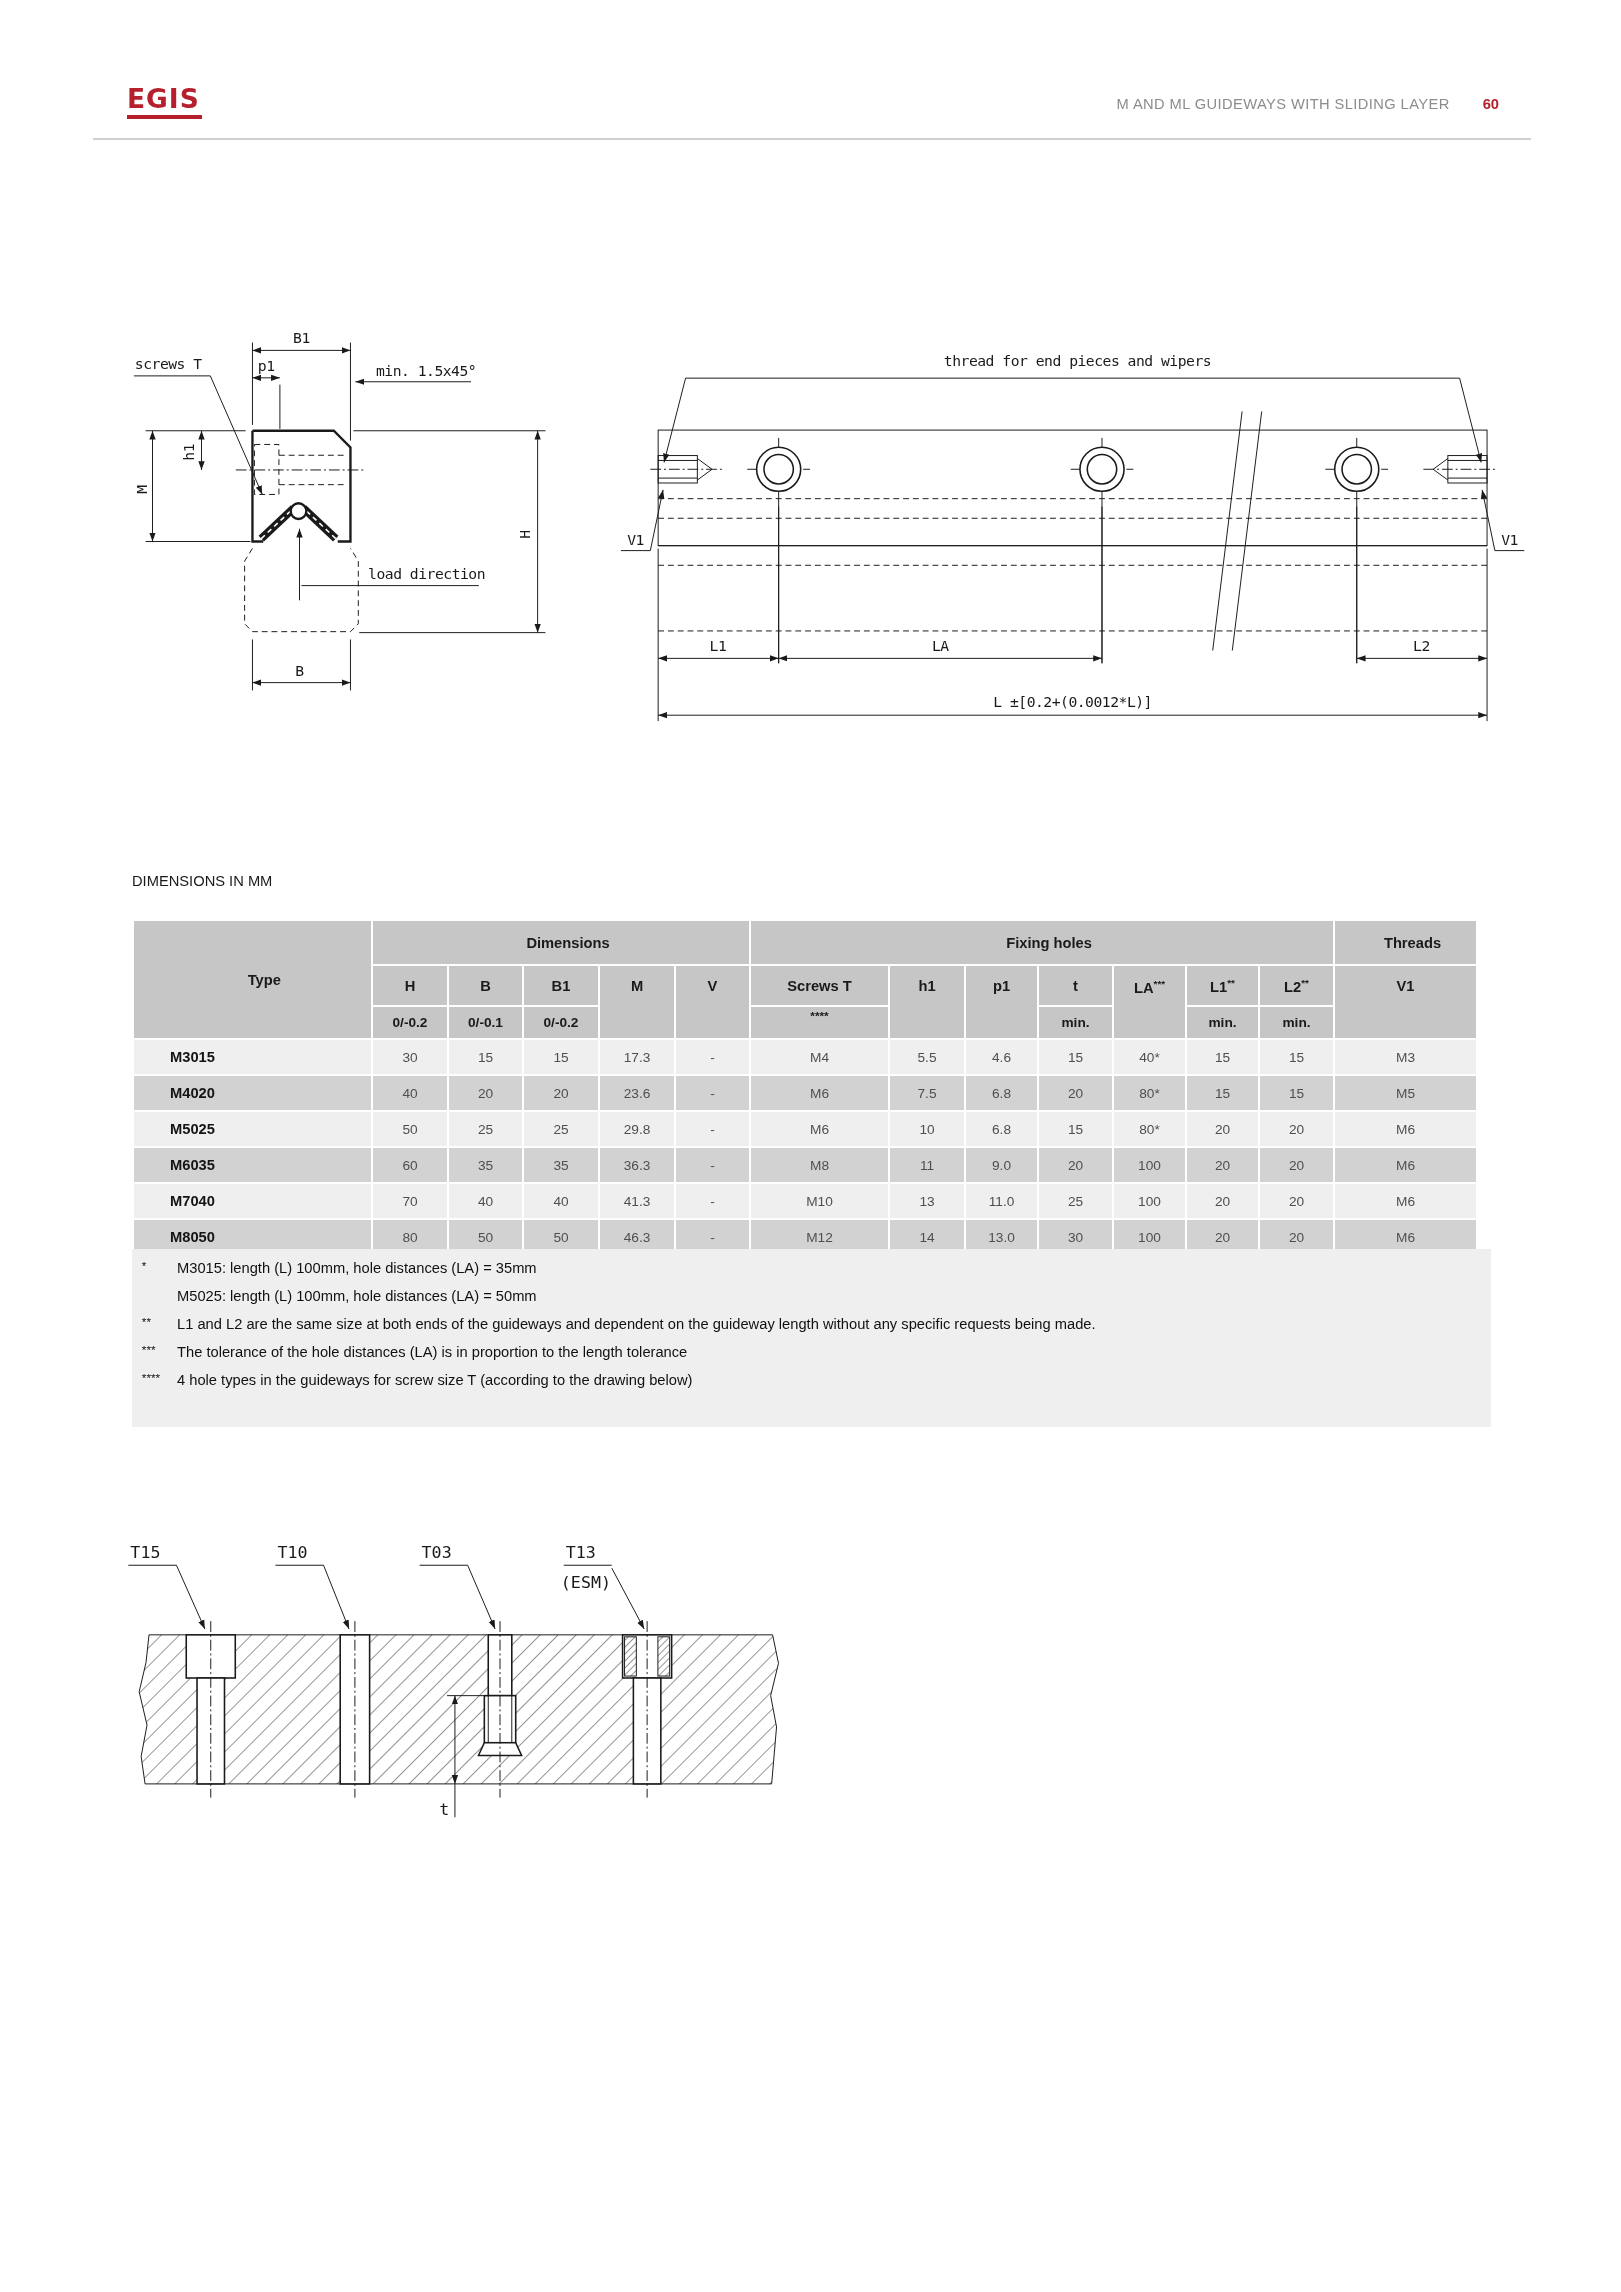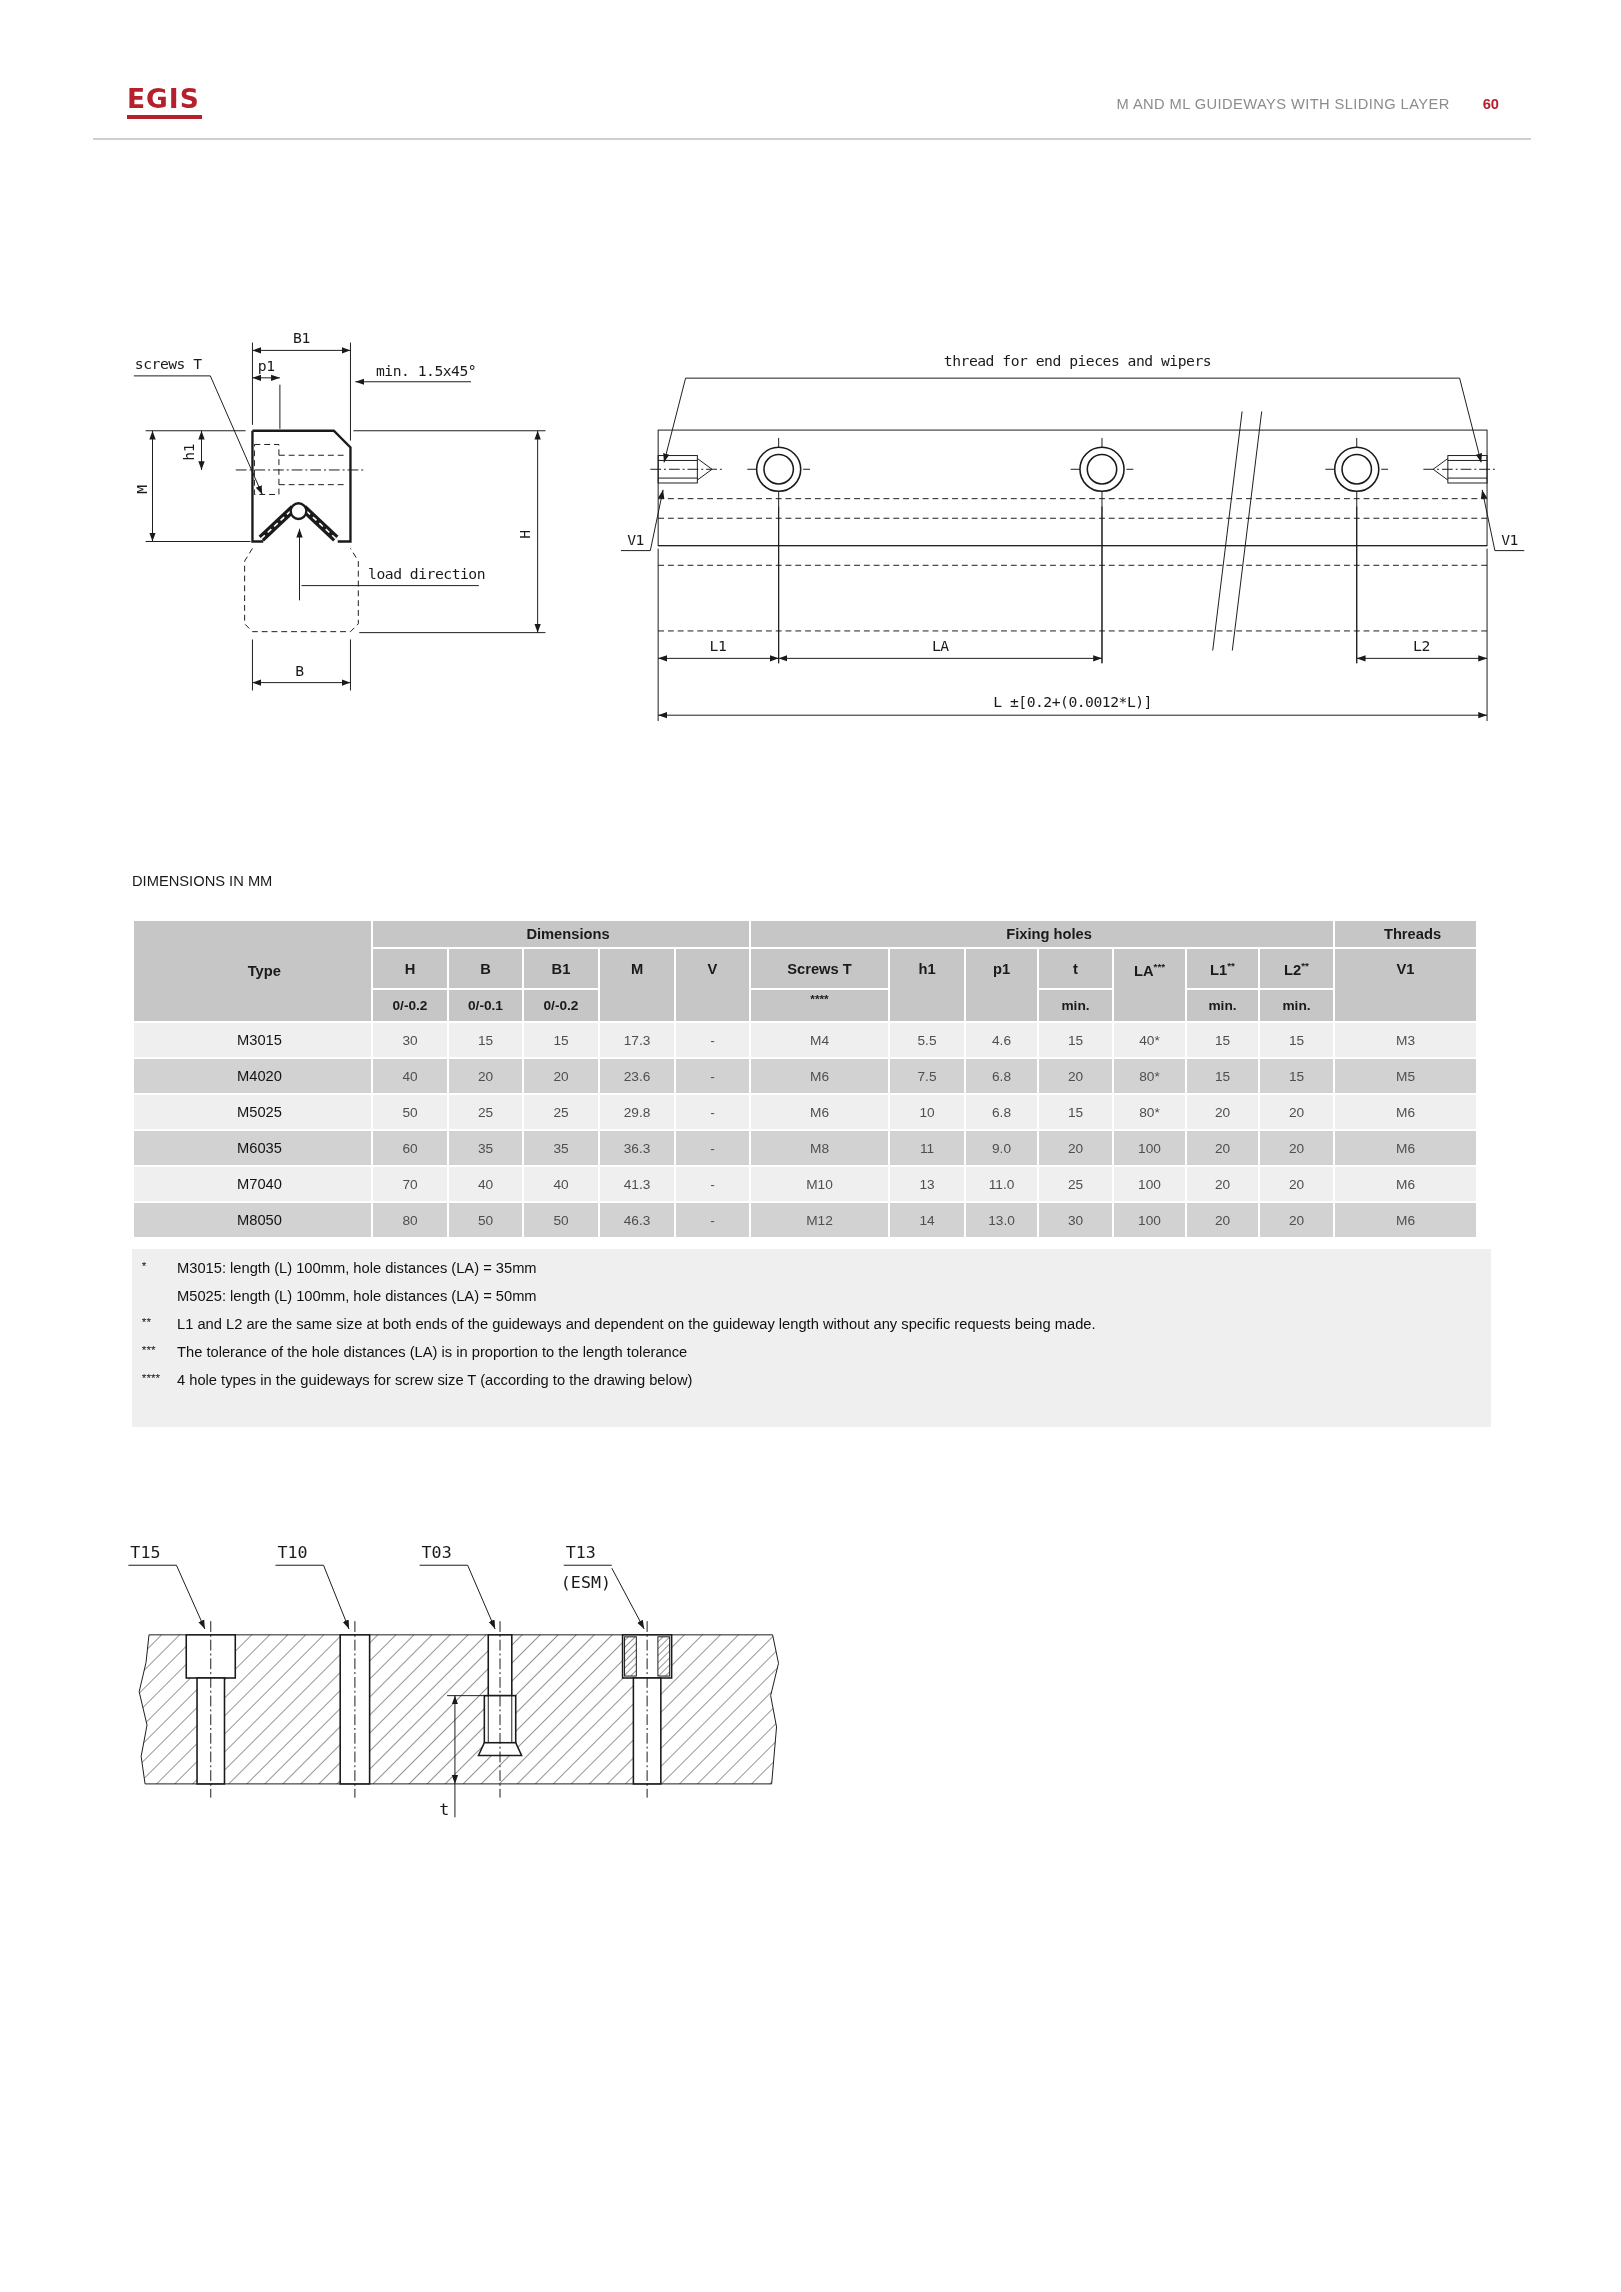--- a/index.html
+++ b/index.html
@@ -22,31 +22,31 @@
   .vleg{stroke:#1a1a1a;stroke-width:8;fill:none;}
   .vdash{stroke:#fff;stroke-width:1.6;fill:none;stroke-dasharray:5 4;}
   .dash{stroke:#1a1a1a;stroke-width:1;fill:none;stroke-dasharray:6 4;}
   .dashdot{stroke:#1a1a1a;stroke-width:1;fill:none;stroke-dasharray:11 3 2 3;}
   .hole-w{fill:#fff;stroke:#1a1a1a;stroke-width:1.6;}
   
   #tbl-title{position:absolute;left:132px;top:861px;font-size:14.7px;font-weight:normal;}
   #dims-table{position:absolute;left:132px;top:907px;border-collapse:separate;border-spacing:2.9px;
               table-layout:fixed;}
   #dims-table th{background:#c6c6c6;font-size:14.7px;font-weight:bold;text-align:center;padding:0;}
-  #dims-table th.grp{height:26px;padding-left:14px;}
+  #dims-table th.grp{height:43px;padding-left:14px;}
   #dims-table th.lbl{height:39px;}
   #dims-table th.tall{vertical-align:top;padding-top:11.8px;}
   #dims-table th.sub{height:29px;font-size:13.7px;}
   #dims-table th.sub-star{font-size:11.8px;vertical-align:top;padding-top:2px;}
   #dims-table th.type-h{vertical-align:middle;text-align:center;padding-left:23.5px;}
   #dims-table sup{font-size:9.8px;}
   #dims-table td{height:32px;text-align:center;font-size:13.7px;color:#4f4f4f;}
   #dims-table tr.odd td{background:#efefef;}
   #dims-table tr.even td{background:#d2d2d2;}
-  #dims-table td.type{text-align:center;padding-left:15px;font-size:14.7px;font-weight:normal;color:#141414;}
+  #dims-table td.type{text-align:left;padding-left:36px;font-size:14.7px;font-weight:bold;color:#141414;}
   
   #footnotes{position:absolute;left:132px;top:1237px;width:1359px;height:178px;background:#efefef;
              box-sizing:border-box;padding-top:10.8px;}
   .fn-line{display:flex;min-height:28px;align-items:baseline;font-size:14.7px;color:#111;}
   .fn-marker{width:45px;padding-left:9.8px;box-sizing:border-box;font-size:11.8px;position:relative;top:-2.9px;}
   
   #legend{position:absolute;left:840px;top:1621px;font-size:15px;color:#111;line-height:27px;}
 </style>
 </head>
 <body>

